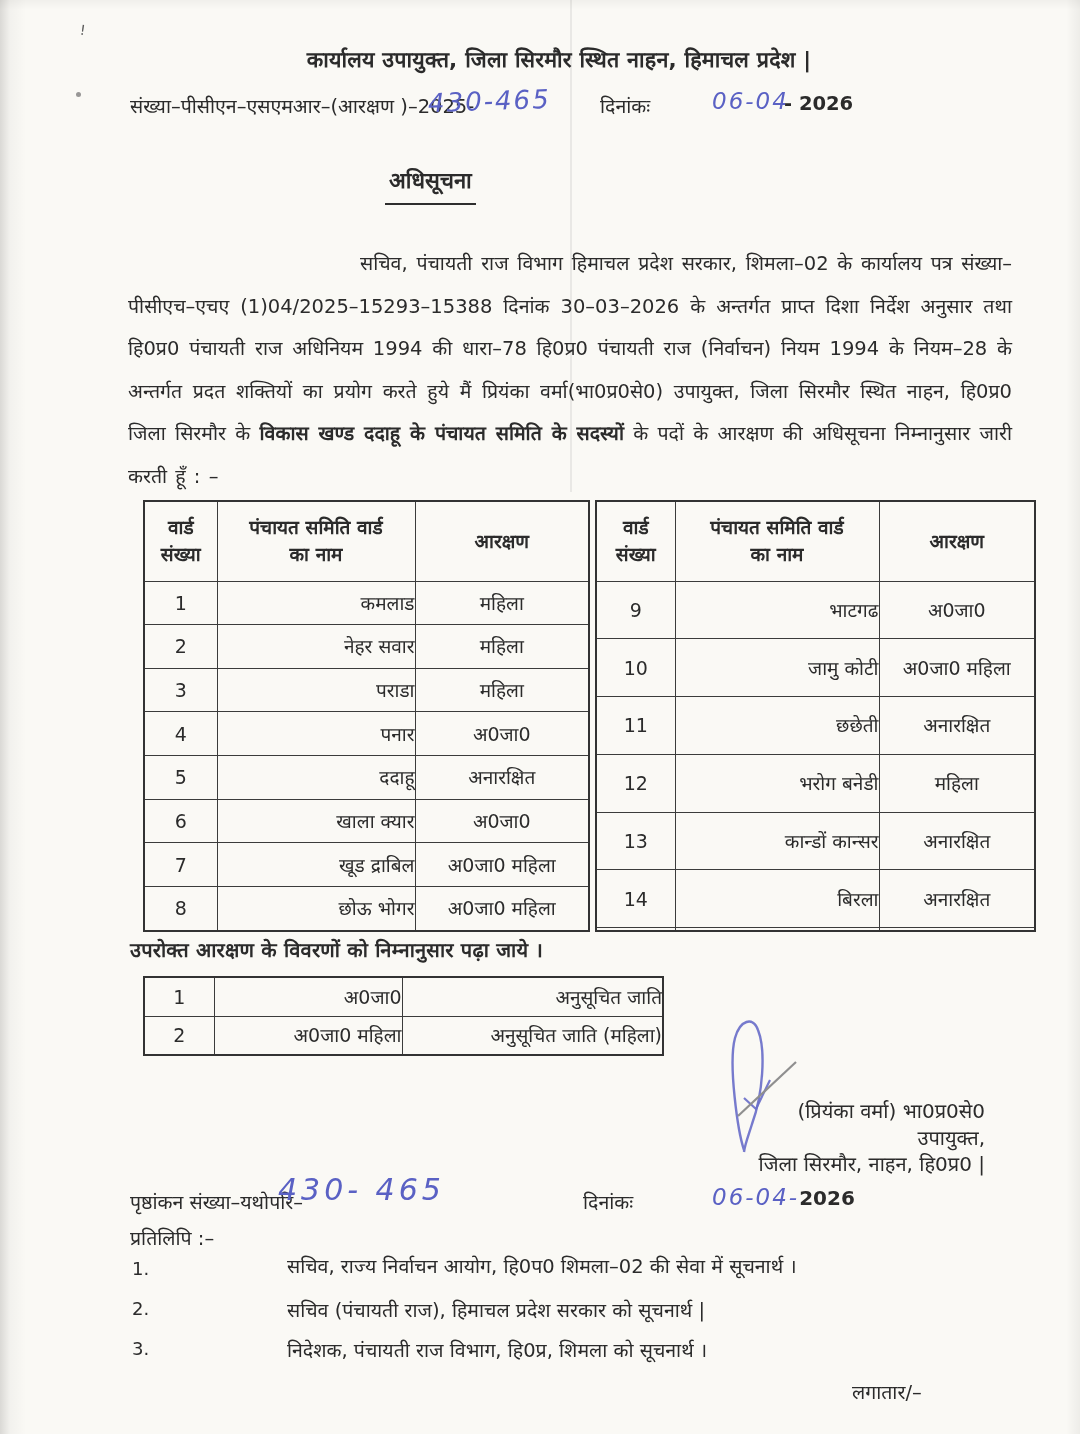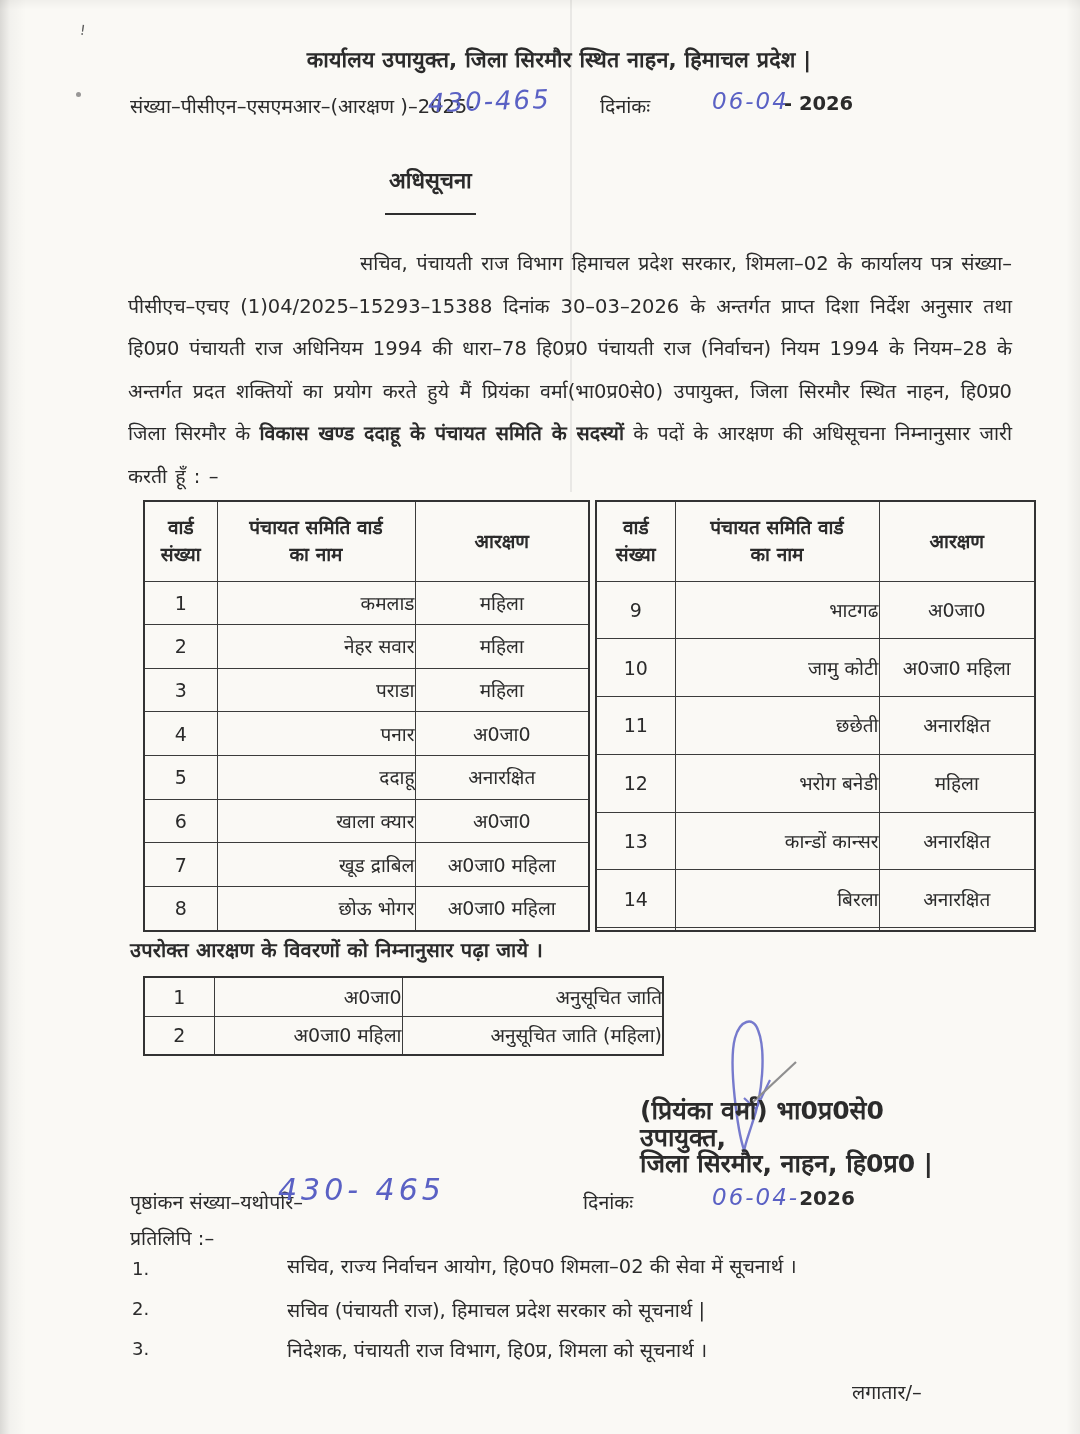--- a/index.html
+++ b/index.html
@@ -19,39 +19,39 @@
   .dotmark{position:absolute;width:5px;height:5px;border-radius:50%;background:#6e6e6e;opacity:.7;}
 
   .office-title{left:44px;top:44px;width:1030px;text-align:center;font-size:21.5px;font-weight:700;letter-spacing:.2px;}
   .ref-prefix{left:130px;top:92px;font-size:19.5px;}
   .hand{color:#5a61c4;font-style:italic;letter-spacing:2px;}
   .ref-num{left:428px;top:86px;font-size:26px;transform:rotate(-2deg);}
   .date-label-top{left:600px;top:92px;font-size:19.5px;}
   .date-hw-top{left:712px;top:88px;font-size:23px;}
   .date-year-top{left:784px;top:92px;font-size:19.5px;font-weight:700;}
 
-  .notice-heading{left:385px;top:164px;font-size:22px;font-weight:700;border-bottom:2.2px solid #2e2e2e;padding:0 4px 19px 4px;}
+  .notice-heading{left:385px;top:164px;font-size:22px;font-weight:700;border-bottom:2.2px solid #2e2e2e;padding:0 4px 9px 4px;}
   .notice-para{left:128px;top:243px;width:884px;font-size:19.5px;line-height:42.5px;text-align:justify;text-indent:232px;word-spacing:2px;}
   .notice-para b{font-weight:700;}
 
   table.wtable{border-collapse:collapse;table-layout:fixed;position:absolute;}
   table.wtable td{border:1.6px solid #3b3b3b;font-size:19px;vertical-align:middle;padding:0;}
   table.wtable{border:2.6px solid #333;margin-left:10px;}
   td.hcell{font-weight:700;text-align:center;white-space:pre-line;line-height:27px;}
   td.c-no{text-align:center;font-size:18px;}
   td.c-name{text-align:right;padding-left:13px;}
   td.c-res{text-align:center;}
   .t-left{left:133px;top:500px;width:447px;height:432px;}
   .t-right{left:585px;top:500px;width:441px;height:432px;}
 
   .note-line{left:130px;top:936px;font-size:20px;font-weight:700;letter-spacing:.2px;}
   table.legend{left:133px;top:976px;width:521px;height:80px;border:2.6px solid #333;}
   table.legend td{font-size:19px;}
 
-  .sig-block{left:640px;top:1098px;width:345px;text-align:left;font-size:25px;line-height:26.5px;font-weight:700;}
+  .sig-block{left:640px;top:1098px;width:345px;text-align:right;font-size:20px;line-height:26.5px;font-weight:400;}
   .sig-svg{left:700px;top:1012px;}
   .sig-date{left:712px;top:1184px;font-size:20px;}
   .sig-date .hand{font-size:23px;}
   .sig-date-year{font-weight:700;color:#2b2b2b;}
 
   .endorse-prefix{left:130px;top:1188px;font-size:19.5px;}
   .endorse-num{left:278px;top:1172px;font-size:30px;letter-spacing:4px;}
   .date-label-bottom{left:583px;top:1188px;font-size:19.5px;}
   .copies-label{left:130px;top:1224px;font-size:19.5px;}
   .copy-no{left:132px;font-size:18px;}

